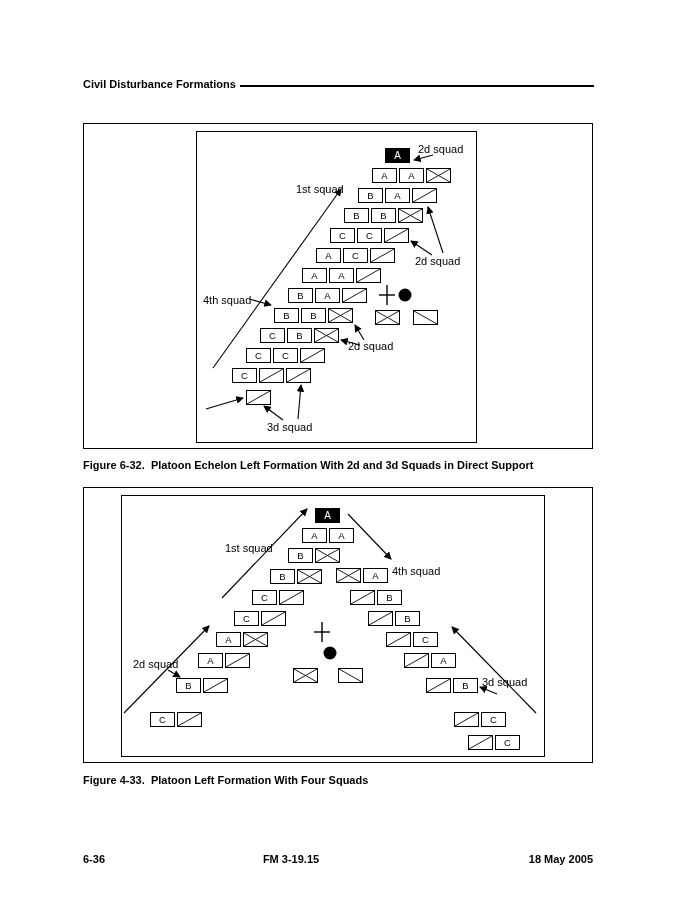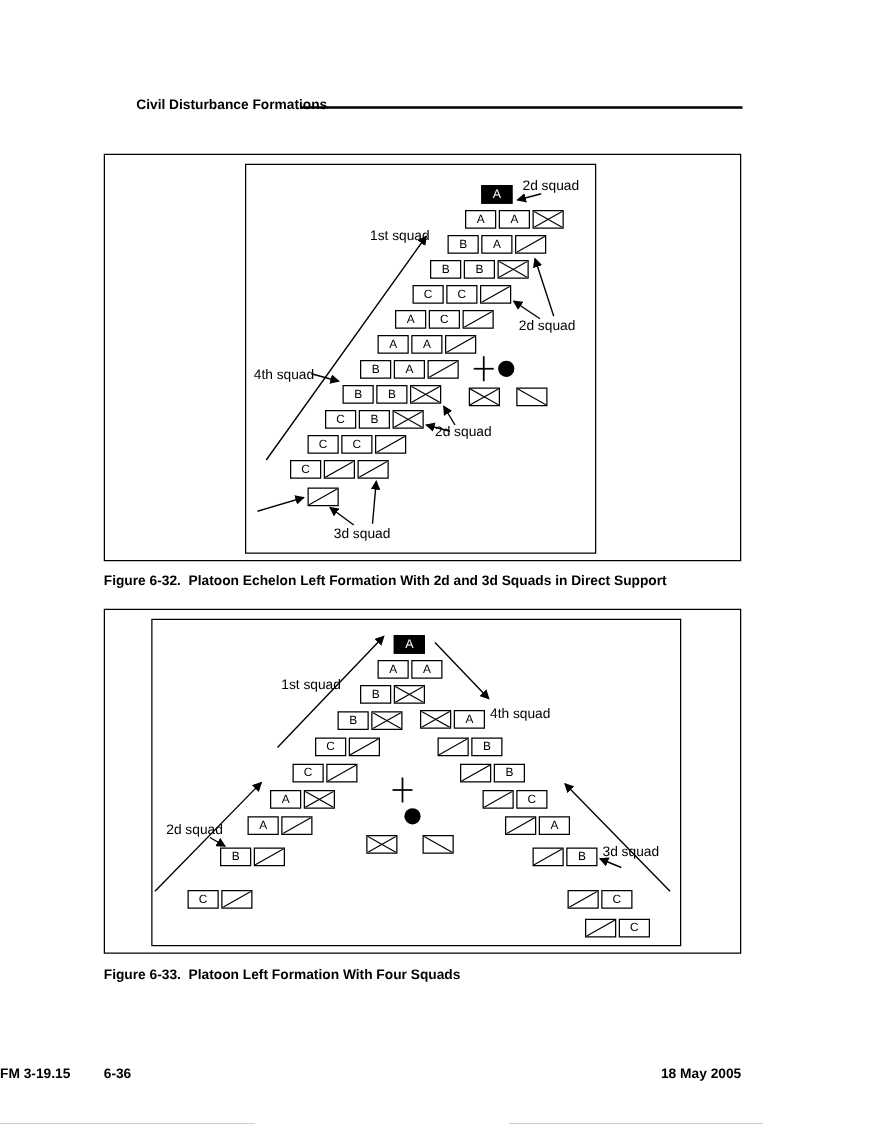--- a/index.html
+++ b/index.html
@@ -1,32 +1,32 @@
 <!DOCTYPE html>
 <html><head>
 <meta charset="utf-8">
 <style>
   html,body { margin:0; padding:0; background:#888; }
   .page {
     position:relative; width:695px; height:899px; background:#ffffff;
     font-family:"Liberation Sans", sans-serif; color:#000; overflow:hidden;
     margin:0 auto;
   }
-  .hdr { position:absolute; left:83px; top:78px; font-size:11px; font-weight:bold;margin-left:26px; }
+  .hdr { position:absolute; left:83px; top:78px; font-size:11px; font-weight:bold; }
   .hdr-rule { position:absolute; left:240px; top:85px; width:354px; height:2px; background:#000; }
   .frame { position:absolute; border:1.5px solid #000; box-sizing:border-box; background:#fff; }
   #f1  { left:83px;  top:123px; width:510px; height:326px; }
   #f1i { left:196px; top:131px; width:281px; height:312px; border-width:1px; }
   #f2  { left:83px;  top:487px; width:510px; height:276px; }
   #f2i { left:121px; top:495px; width:424px; height:262px; border-width:1px; }
   .caption { position:absolute; left:83px; width:510px; text-align:left;
              font-size:11px; font-weight:bold; white-space:nowrap; }
   #cap1 { top:459px; } #cap2 { top:774px; }
   .ft { position:absolute; top:853px; font-size:11px; font-weight:bold; }
-  #ft-l { left:83px; } #ft-c { left:0; width:695px; text-align:left; } #ft-r { right:102px; }
+  #ft-l { left:83px; } #ft-c { left:0; width:582px; text-align:center; } #ft-r { right:102px; }
   #diagram-layer { position:absolute; left:0; top:0; width:695px; height:899px; }
   .box {
     position:absolute; width:25px; height:15px; box-sizing:border-box;
     border:1px solid #000; background:#fff;
     display:flex; align-items:center; justify-content:center;
     font-size:9.5px; line-height:1;
   }
   .box span { position:relative; z-index:1; }
   .box.leader { background:#000; color:#fff; font-size:10px; }
   .box svg { position:absolute; left:0; top:0; width:100%; height:100%; }
@@ -390,20 +390,20 @@
           <line x1="322" y1="622" x2="322" y2="642" stroke="#000000" stroke-width="1.4"></line>
         </g>
         <circle cx="330" cy="653" r="6.5" fill="#000000"></circle>
       </g>
   </svg>
 
   <div class="caption" id="cap1">
     <span>Figure 6-32.</span>&nbsp;&nbsp;<span>Platoon Echelon Left Formation With 2d and 3d Squads in Direct Support</span>
   </div>
   <div class="caption" id="cap2">
-    <span>Figure 6-33.</span>&nbsp;&nbsp;<span>Platoon Left Formation With Four Squads</span>
+    <span>Figure 4-33.</span>&nbsp;&nbsp;<span>Platoon Left Formation With Four Squads</span>
   </div>
 
   <div class="ft" id="ft-l">6-36</div>
   <div class="ft" id="ft-c">FM 3-19.15</div>
   <div class="ft" id="ft-r">18 May 2005</div>
 
 </div>
 
 </body></html>

